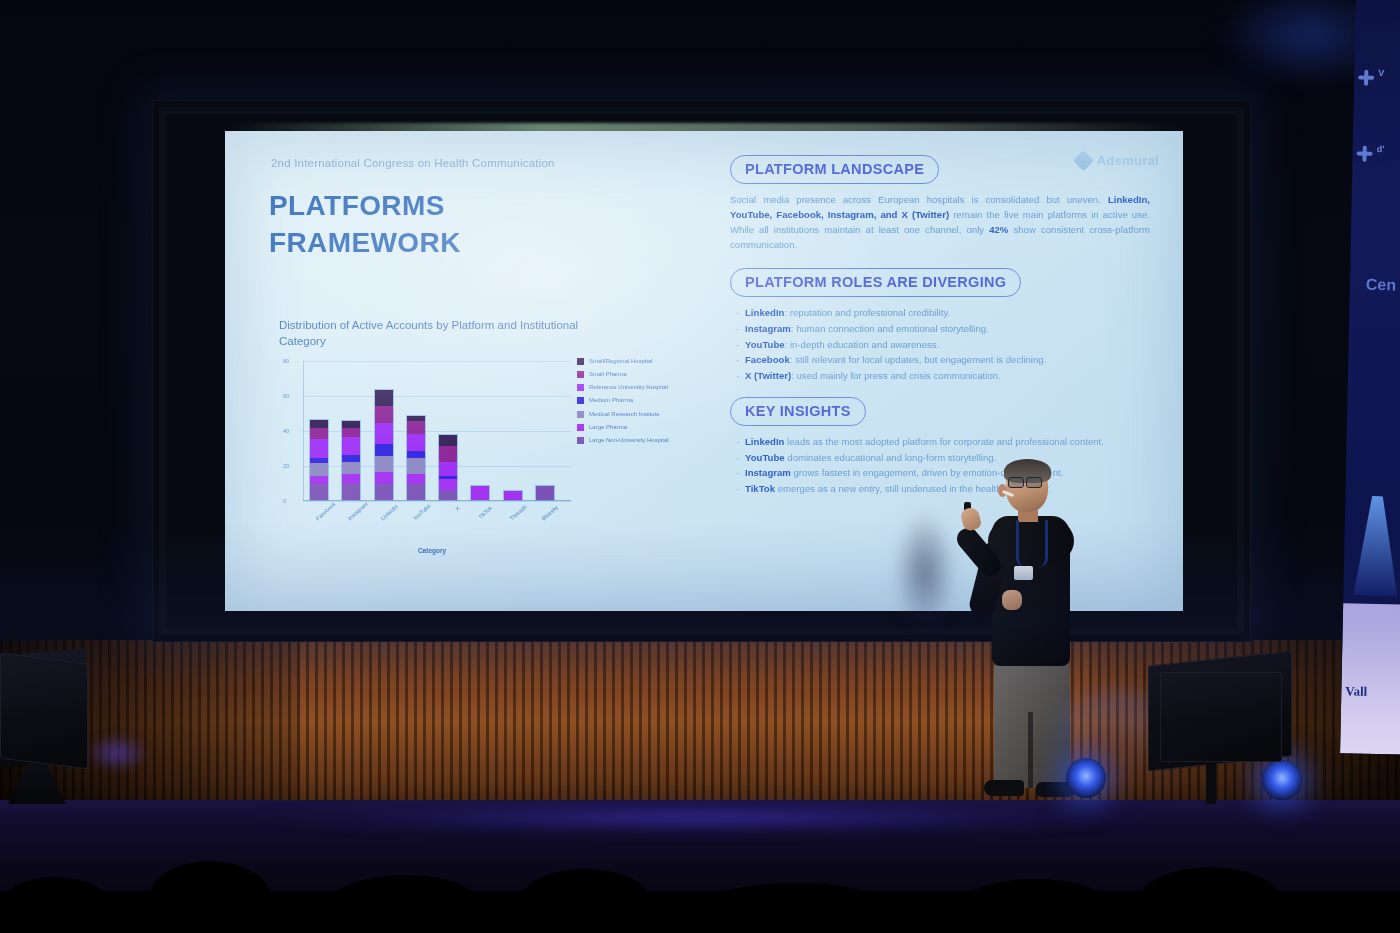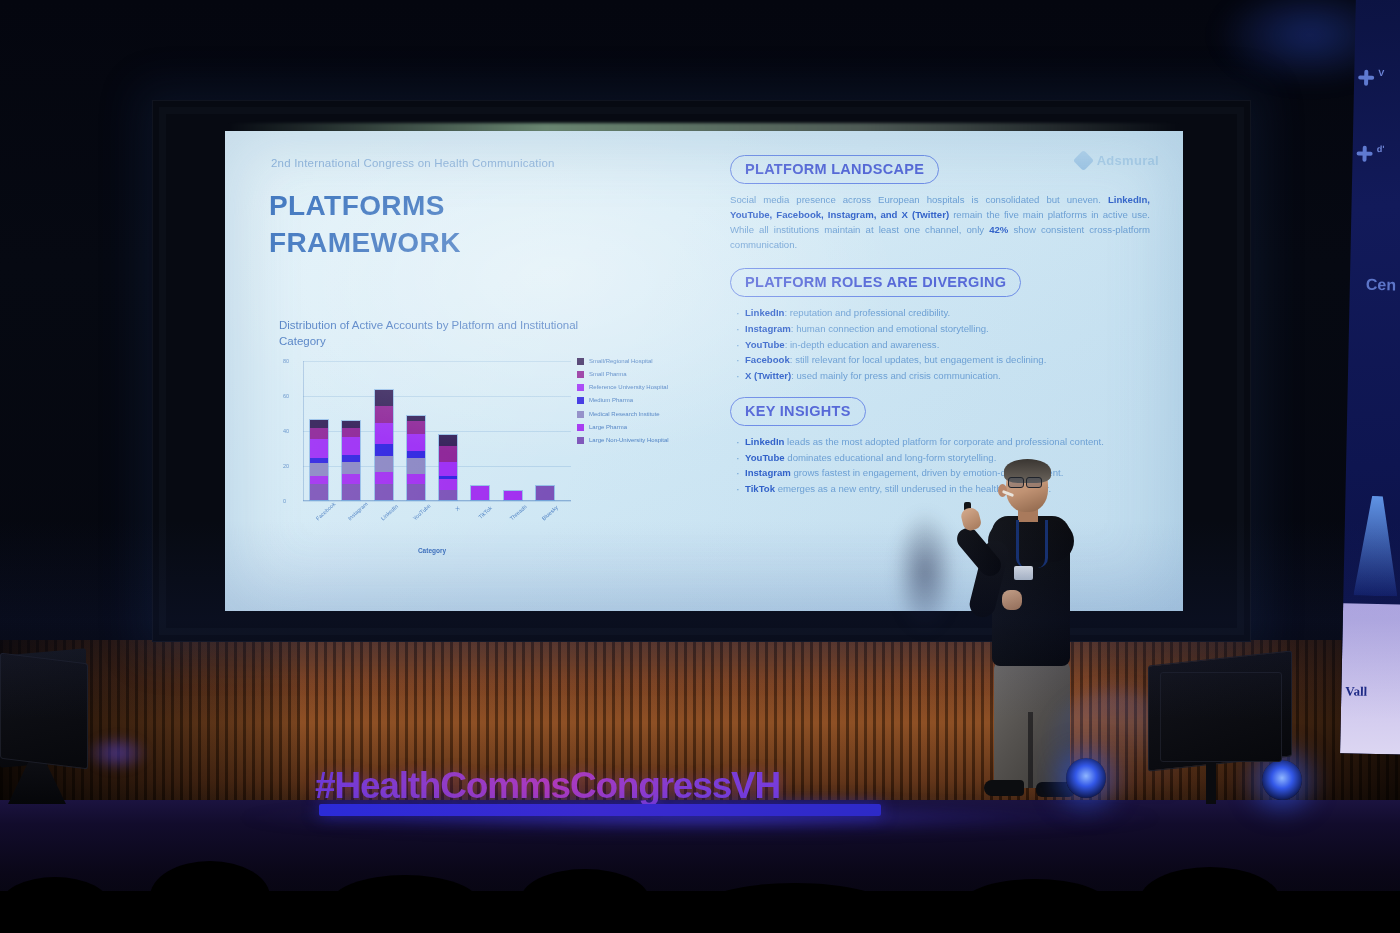--- a/index.html
+++ b/index.html
@@ -423,24 +423,20 @@
   <div class="beam" style="left:1050px;top:690px;"></div>
   <div class="uplight" style="left:1066px;top:758px;"></div>
   <div class="truss"></div>
   <div class="uplight" style="left:1262px;top:760px;"></div>
 
   <div class="monitor" style="left:1148px;top:658px;width:142px;height:104px;transform:skewY(-6deg);"></div>
   <div class="mon-stand" style="left:1206px;top:754px;width:10px;height:50px;"></div>
   <div class="monitor" style="left:1160px;top:672px;width:120px;height:88px;"></div>
   <div class="monitor" style="left:0px;top:658px;width:86px;height:104px;transform:skewY(7deg);"></div>
 
-  <div class="hashsign">
-    <div class="hash-text">#HealthCommsCongressVH</div>
-    <div class="hash-base"></div>
-  </div>
 
   <div class="banner">
     <div class="ban-mark" style="top:76px;">
       <i style="left:6px;top:0;width:4px;height:16px;"></i>
         <i style="left:0;top:6px;width:16px;height:4px;"></i>
     </div>
     <div class="ban-logo" style="top:74px;left:24px;">V</div>
     <div class="ban-mark" style="top:152px;">
       <i style="left:6px;top:0;width:4px;height:16px;"></i>
         <i style="left:0;top:6px;width:16px;height:4px;"></i>

